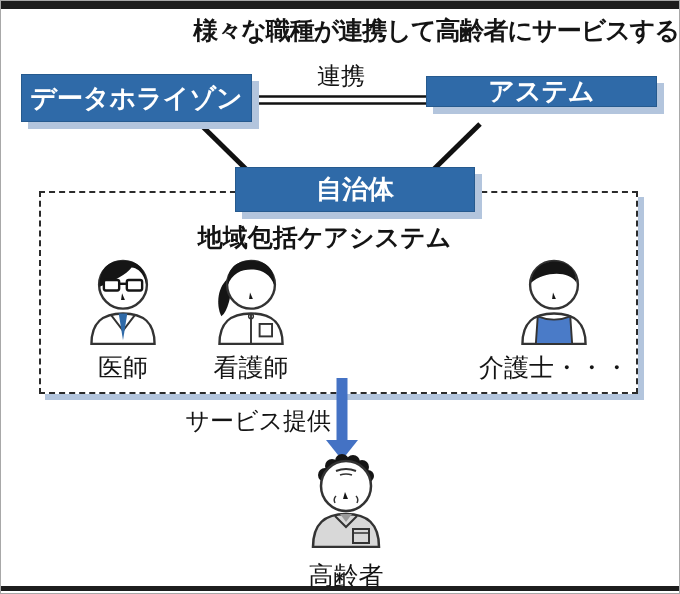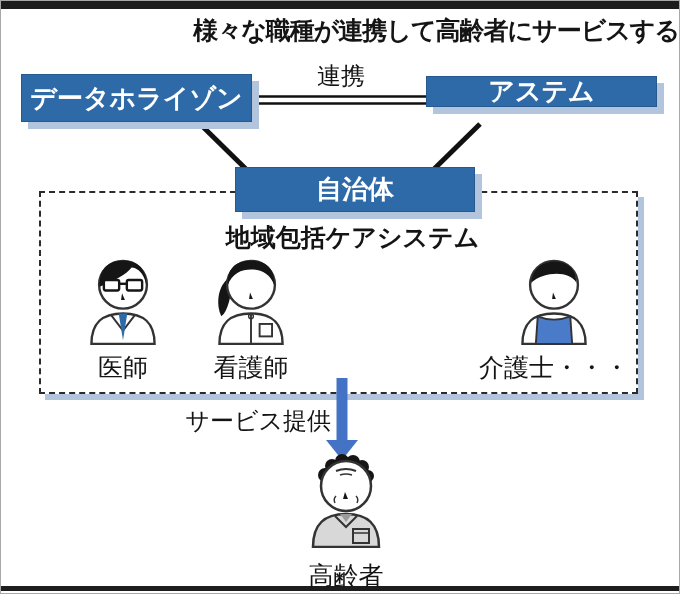--- a/index.html
+++ b/index.html
@@ -43,21 +43,21 @@
     z-index: 1;
   }
 
   .connectors { position: absolute; left: 0; top: 0; z-index: 2; }
 
   .plain-label { position: absolute; font-size: 24px; color: #141414; z-index: 2; }
   .renkei  { left: 290px; top: 59px; width: 100px; text-align: center; }
   .service { left: 148px; top: 404px; width: 182px; text-align: right; }
 
   .care-title {
-    position: absolute; left: 52px; top: 220px; width: 599px;
+    position: absolute; left: 24px; top: 220px; width: 599px;
     text-align: center; font-size: 25px; font-weight: bold; color: #141414;
     z-index: 2;
   }
 
   .member { position: absolute; top: 256px; text-align: center; z-index: 2; }
   .m1 { left: 57px;  width: 130px; }
   .m2 { left: 185px; width: 130px; }
   .m3 { left: 328px; width: 130px; }
   .m4 { left: 477px; width: 152px; font-family: Liberation Mono, monospace; }
   .member-label { font-size: 25px; margin-top: 6px; color: #141414; white-space: nowrap; }

